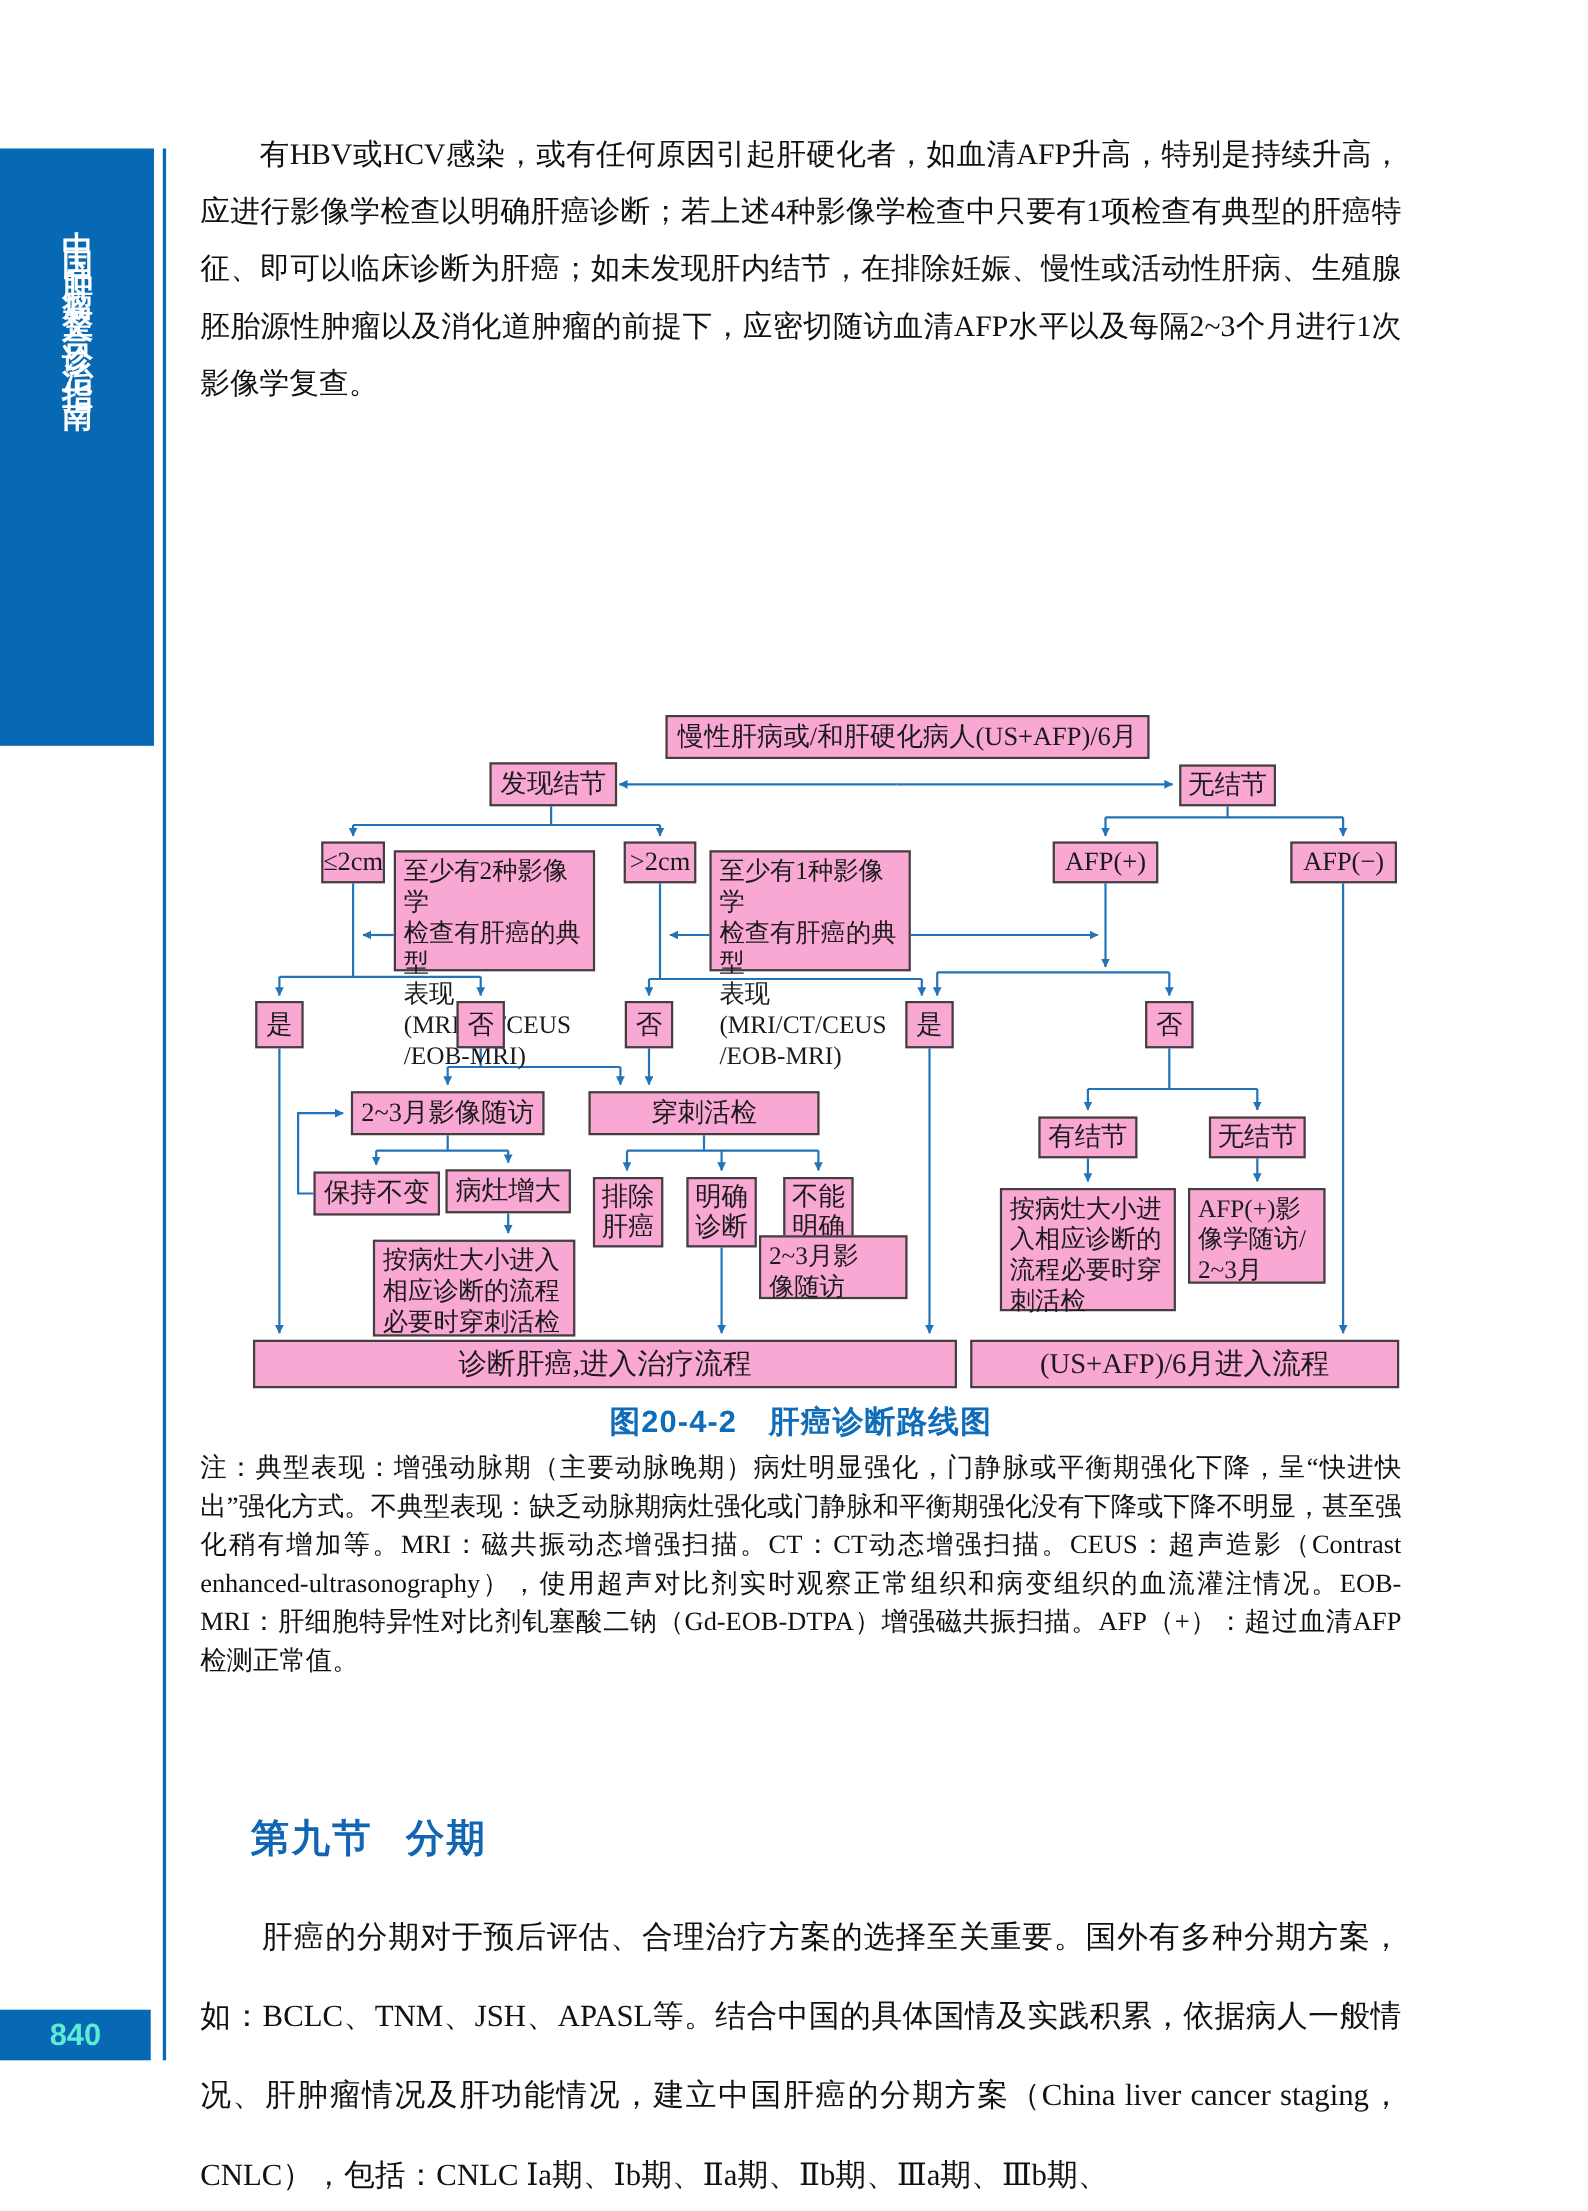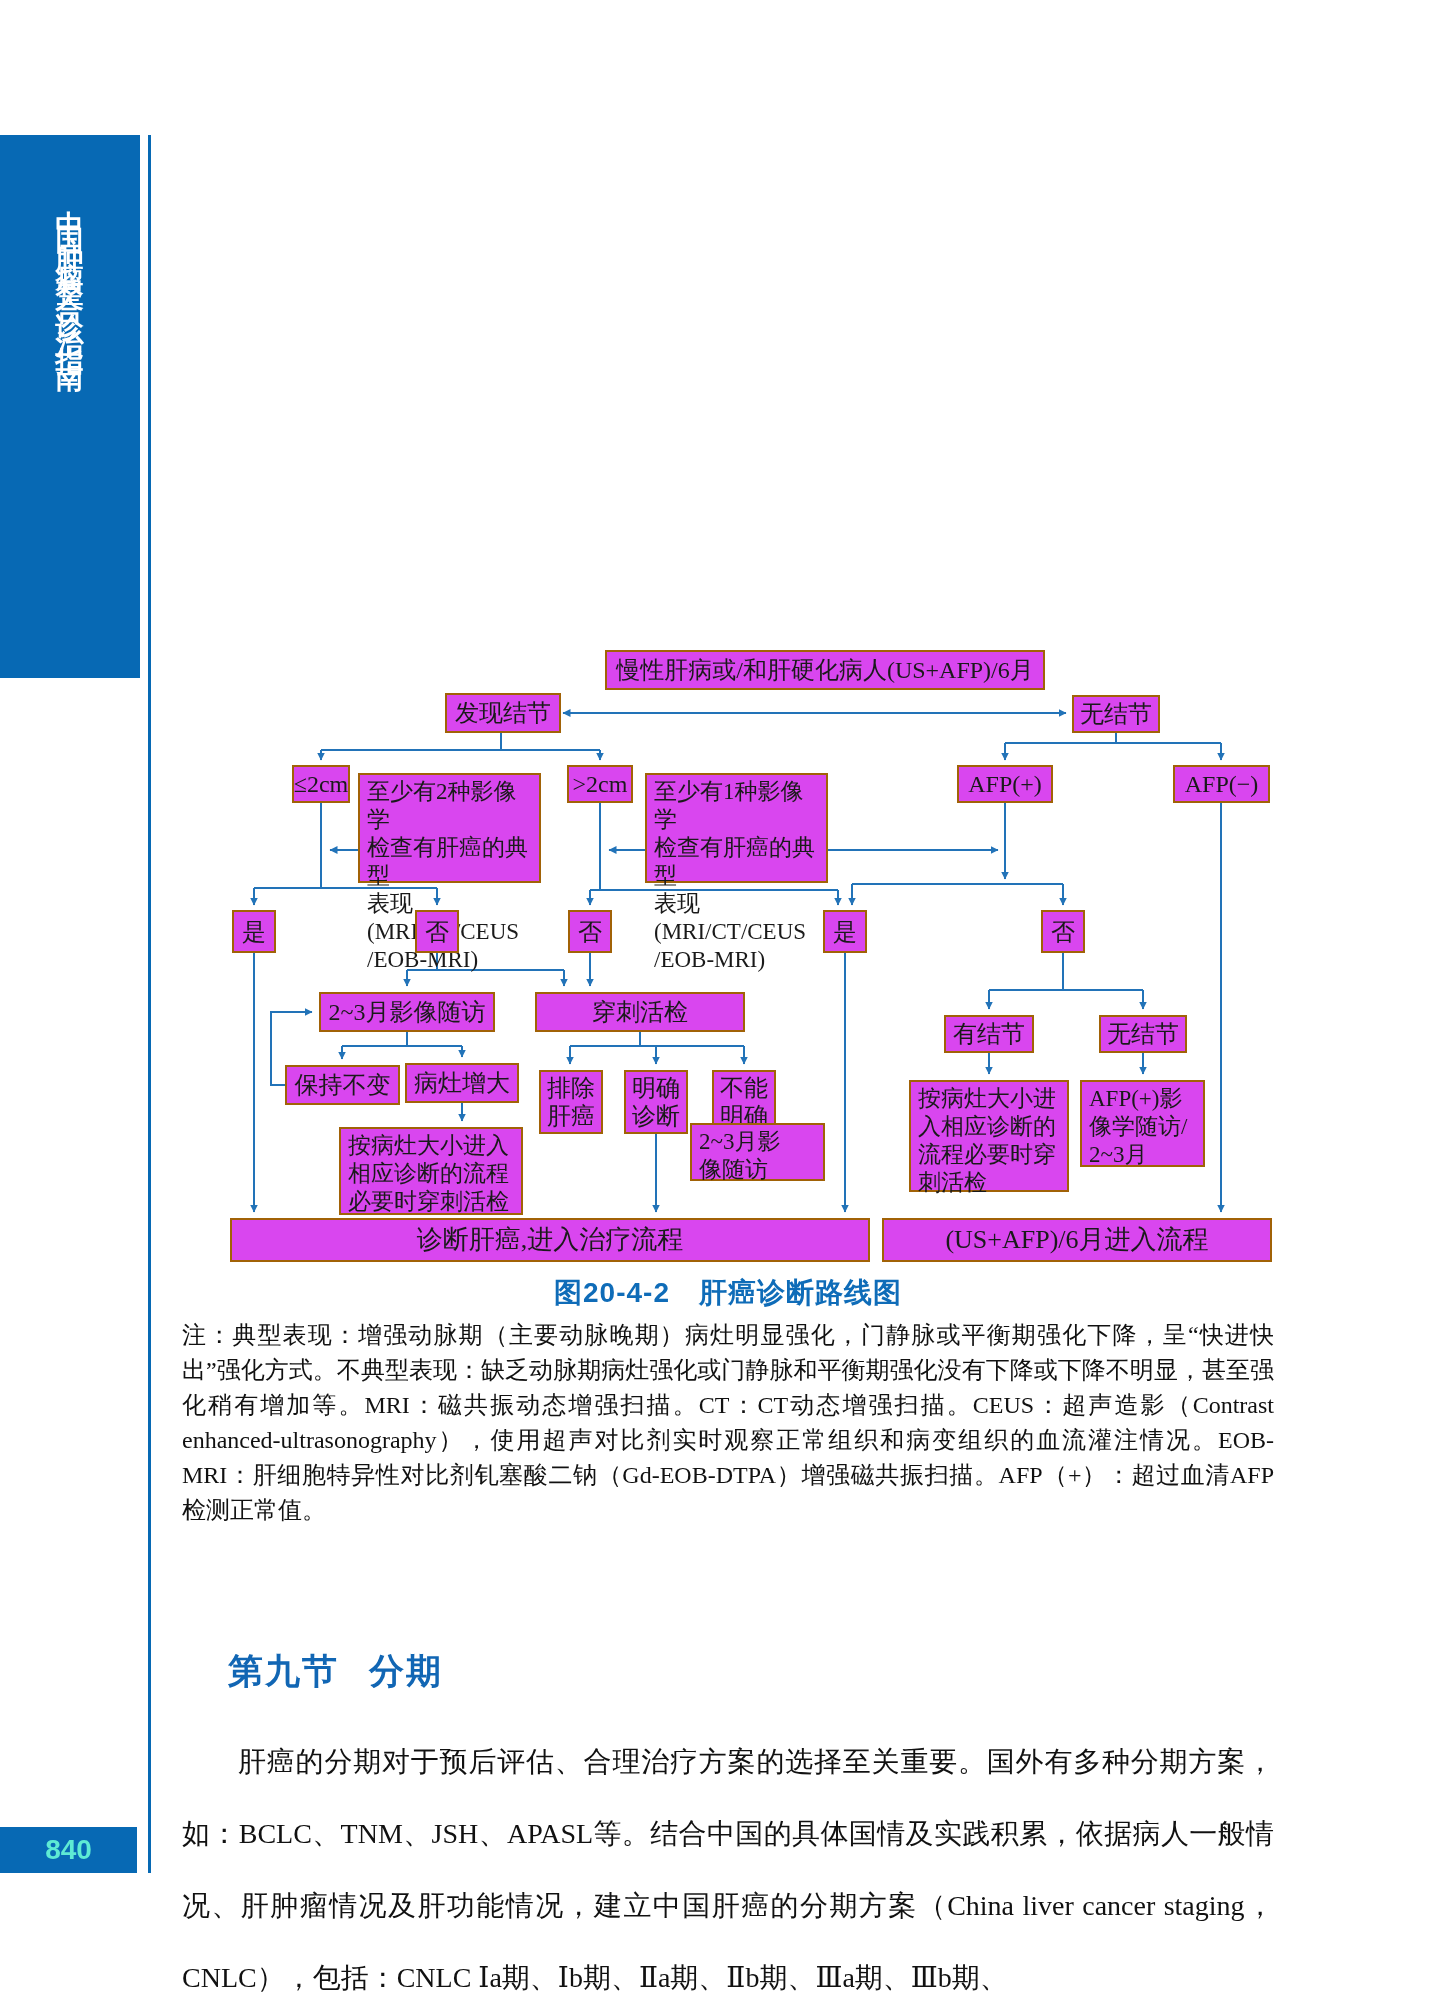--- a/index.html
+++ b/index.html
@@ -34,21 +34,21 @@
     font-family:"Liberation Sans","DejaVu Sans",sans-serif;
     font-weight:bold;font-size:35px;color:#1166b4;letter-spacing:2px;
   }
   .section-head .gap{display:inline-block;width:30px;}
   .paragraph3{
     position:absolute;left:182px;top:1726px;width:1092px;
     font-size:28px;line-height:72px;text-align:justify;text-indent:2em;
   }
   
   .fc-box{
-    position:absolute;box-sizing:border-box;background:#d946ef;border:2px solid #a16207;
+    position:absolute;box-sizing:border-box;background:#f9a8d4;border:2px solid #404040;
     display:flex;align-items:center;justify-content:center;text-align:center;
     font-size:24px;line-height:28px;color:#1a1a1a;white-space:pre-line;
   }
   .fc-box.ml{align-items:flex-start;justify-content:flex-start;text-align:left;padding:3px 7px;font-size:23px;}
   .fc-box.big{font-size:26px;}
   .fc-caption{
     position:absolute;left:182px;top:1274px;width:1092px;text-align:center;
     font-family:"Liberation Sans","DejaVu Sans",sans-serif;
     font-weight:bold;font-size:28px;color:#0f6cb8;letter-spacing:1px;
   }
@@ -59,20 +59,21 @@
 <body>
 
 <div class="sidebar"></div>
 <div class="sidebar-title">中国肿瘤整合诊治指南</div>
 <div class="vrule"></div>
 <div class="page-badge">
   <span>840</span>
 </div>
 
 <div class="bodytext">
+  <p>有HBV或HCV感染，或有任何原因引起肝硬化者，如血清AFP升高，特别是持续升高，应进行影像学检查以明确肝癌诊断；若上述4种影像学检查中只要有1项检查有典型的肝癌特征、即可以临床诊断为肝癌；如未发现肝内结节，在排除妊娠、慢性或活动性肝病、生殖腺胚胎源性肿瘤以及消化道肿瘤的前提下，应密切随访血清AFP水平以及每隔2~3个月进行1次影像学复查。</p>
 </div>
 
 <svg class="fc-svg" viewBox="0 0 1444 2010">
   <defs>
     <marker id="ah" markerWidth="9" markerHeight="9" refX="7.5" refY="4" orient="auto" markerUnits="userSpaceOnUse">
       <path d="M0,0 L8,4 L0,8 z" fill="#2273b8"></path>
     </marker>
   </defs>
 
   <line x1="815" y1="713" x2="563" y2="713" marker-end="url(#ah)"></line>

